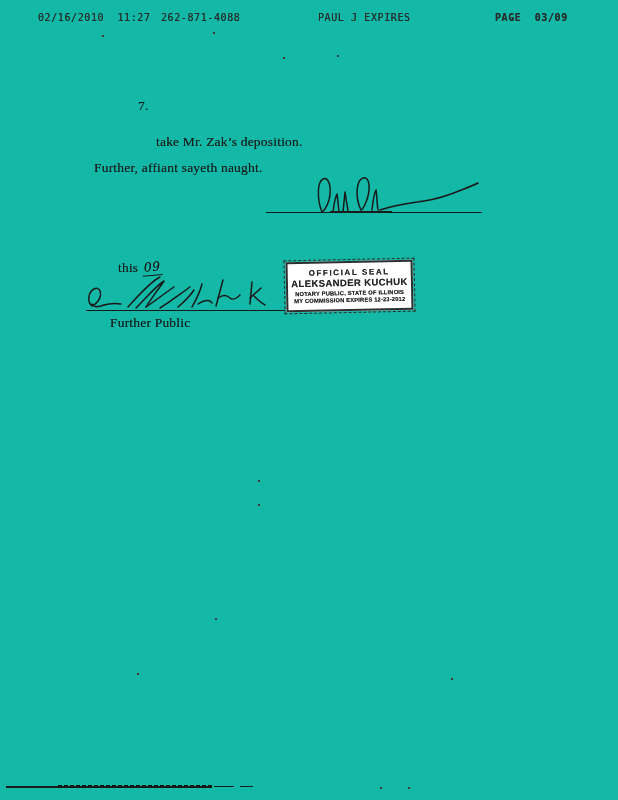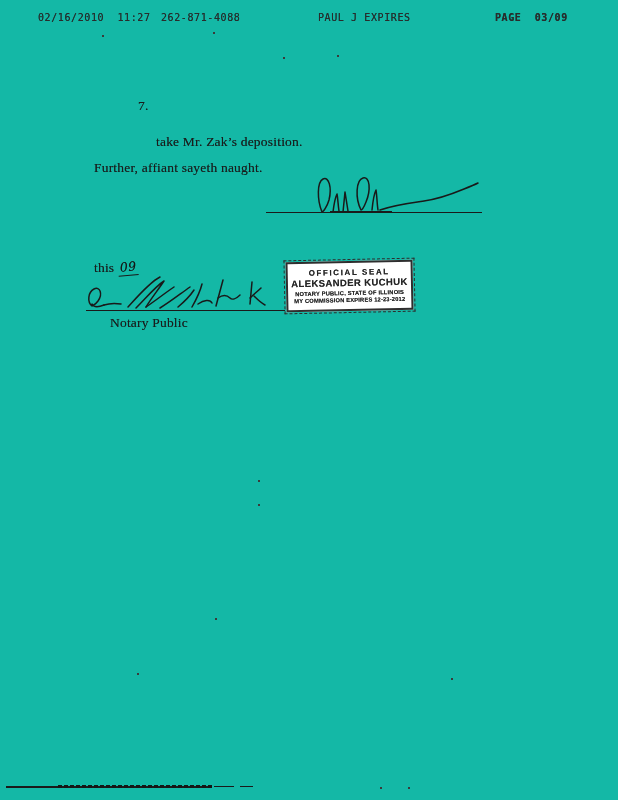--- a/index.html
+++ b/index.html
@@ -68,21 +68,21 @@
     <path d="M16,40 C11,28 11,10 17,7 C23,4 26,16 23,28 C21,35 17,40 16,40"></path>
     <path d="M27,40 C28,32 29,26 31,22 C32,27 32,33 33,39"></path>
     <path d="M37,40 L39,20 L42,39"></path>
     <path d="M55,38 C49,26 50,8 57,6 C64,4 65,18 60,30 C58,35 56,38 55,38"></path>
     <path d="M66,38 C67,28 68,22 70,18 C71,24 71,32 72,38"></path>
     <path d="M74,38 C88,33 104,31 118,29 C132,27 146,22 158,17 C163,15 168,13 172,11"></path>
   </svg>
   <div class="line" style="left:266px; top:212px; width:216px; height:1px;"></div>
   <div class="line" style="left:330px; top:211px; width:62px;  height:2px;"></div>
 
-  <div class="sworn-row serif" style="left:94px; top:259px;">
+  <div class="sworn-row serif" style="left:118px; top:259px;">
     <span>this</span>
     <span class="hand-day">09</span>
   </div>
 
   <svg class="sig" style="left:84px; top:274px;" width="205" height="38" viewBox="0 0 205 38">
     <path d="M8,32 C3,28 4,18 10,15 C16,12 19,20 14,27 C11,31 6,34 8,30 C10,34 15,33 20,31"></path>
     <path d="M20,31 C26,29 31,29 37,30"></path>
     <path d="M44,33 C54,22 66,8 76,3"></path>
     <path d="M52,34 C62,24 72,12 80,7 C74,16 66,26 62,33"></path>
     <path d="M62,33 C71,27 81,19 90,13"></path>
@@ -90,21 +90,21 @@
     <path d="M94,33 C100,28 106,22 110,16"></path>
     <path d="M108,33 C112,26 116,18 118,10"></path>
     <path d="M114,30 C120,26 126,25 128,29"></path>
     <path d="M132,32 L139,6"></path>
     <path d="M134,24 C138,21 142,20 146,24 C148,26 152,25 156,21"></path>
     <path d="M166,30 L168,8"></path>
     <path d="M166,24 C170,20 174,17 177,14"></path>
     <path d="M170,22 C174,26 177,29 181,31"></path>
   </svg>
   <div class="line" style="left:86px; top:310px; width:199px; height:1px;"></div>
-  <div class="serif" style="left:110px; top:315px;">Notary Public</div>
+  <div class="serif" style="left:110px; top:315px;">Further Public</div>
 
   <div class="stamp">
     <div class="s1">OFFICIAL SEAL</div>
     <div class="s2">ALEKSANDER KUCHUK</div>
     <div class="s3">NOTARY PUBLIC, STATE OF ILLINOIS</div>
     <div class="s4">MY COMMISSION EXPIRES 12-23-2012</div>
   </div>
 
   <div class="speck" style="left:102px; top:35px;"></div>
   <div class="speck" style="left:213px; top:32px;"></div>

